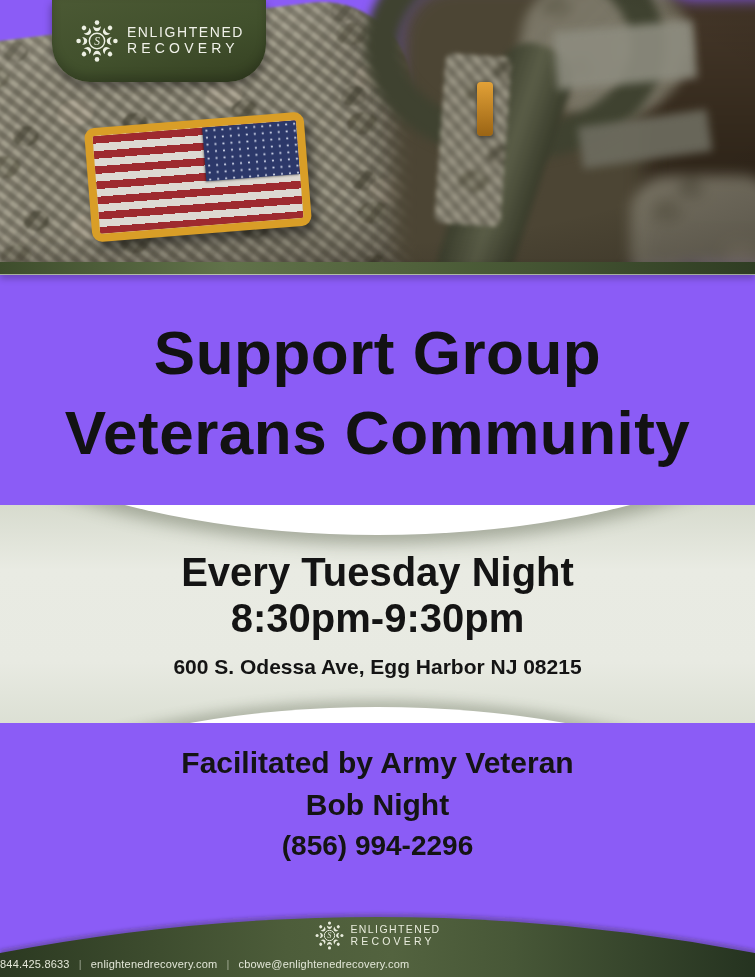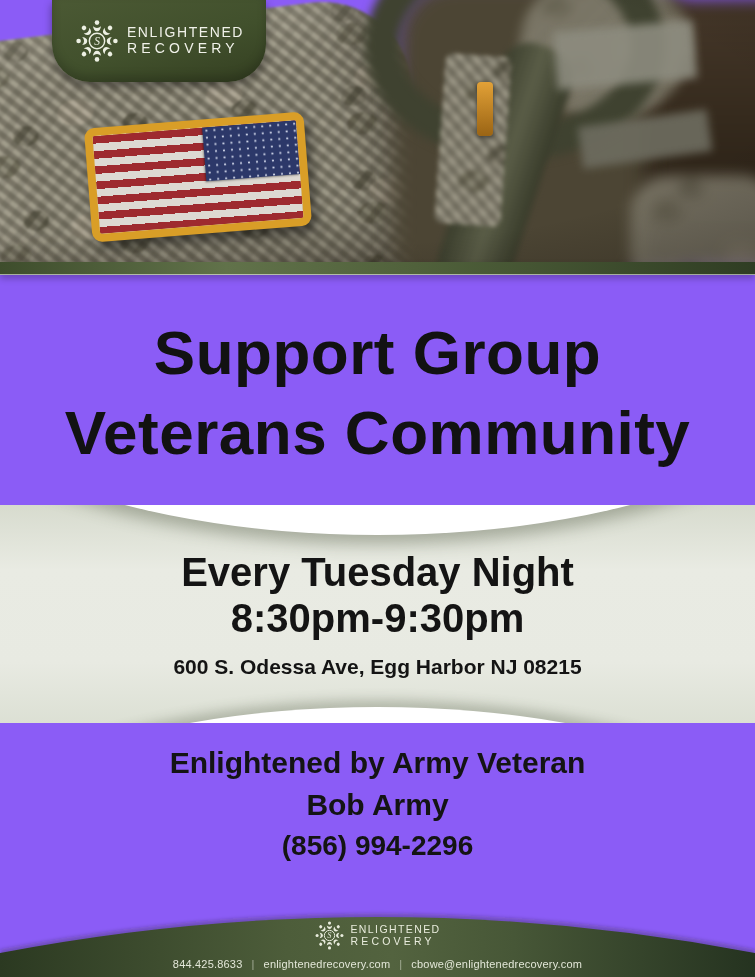--- a/index.html
+++ b/index.html
@@ -91,21 +91,21 @@
   .facil-sec .q { font-size:28px; line-height:39px; font-weight:600; margin-top:23px; }
 
   
   footer { position:relative; height:82px; }
   footer svg.arc { position:absolute; inset:0; width:100%; height:100%; display:block; }
   .footer-brand { position:absolute; left:0; right:0; top:25px; display:flex; align-items:center; justify-content:center; gap:5px; z-index:2; }
   .footer-brand .emblem { width:31px; height:31px; color:#e9ecdd; }
   .fb-text { color:#e9ecdd; line-height:1.12; }
   .fb-text .l1 { font-size:10.5px; letter-spacing:1.4px; font-weight:400; }
   .fb-text .l2 { font-size:10.5px; letter-spacing:3.2px; font-weight:400; }
-  .footer-contact { position:absolute; left:0; right:0; bottom:7px; text-align:center;
+  .footer-contact { position:absolute; left:0; right:0; bottom:7px; text-align:left;
     color:#e3e7d8; font-size:11px; letter-spacing:.2px; z-index:2; }
   .footer-contact .sep { opacity:.55; padding:0 9px; }
   .hidden-defs { position:absolute; width:0; height:0; overflow:hidden; }
 </style>
 </head>
 <body>
 
 <svg class="hidden-defs" xmlns="http://www.w3.org/2000/svg">
   <symbol id="er-emblem" viewBox="0 0 48 48">
     <circle cx="24" cy="24" r="8" fill="none" stroke="currentColor" stroke-width="1.5"></circle>
@@ -190,22 +190,22 @@
     <div class="curve-bottom"></div>
     <div class="band-content">
       <div class="h">Every Tuesday Night</div>
       <div class="h">8:30pm-9:30pm</div>
       <div class="gap"></div>
       <div class="s">600 S. Odessa Ave, Egg Harbor NJ 08215</div>
     </div>
   </div>
 
   <div class="facil-sec">
-    <div class="f">Enlightened by Army Veteran</div>
-    <div class="f">Bob Army</div>
+    <div class="f">Facilitated by Army Veteran</div>
+    <div class="f">Bob Night</div>
     <div class="q" style="margin-top:0">(856) 994-2296</div>
   </div>
 
   <footer>
     <svg class="arc" viewBox="0 0 755 82" preserveAspectRatio="none">
       <defs>
         <linearGradient id="fg" x1="0" y1="0" x2="1" y2="0">
           <stop offset="0" stop-color="#2b3921"></stop>
           <stop offset="0.38" stop-color="#4d5d3a"></stop>
           <stop offset="0.52" stop-color="#53633f"></stop>

